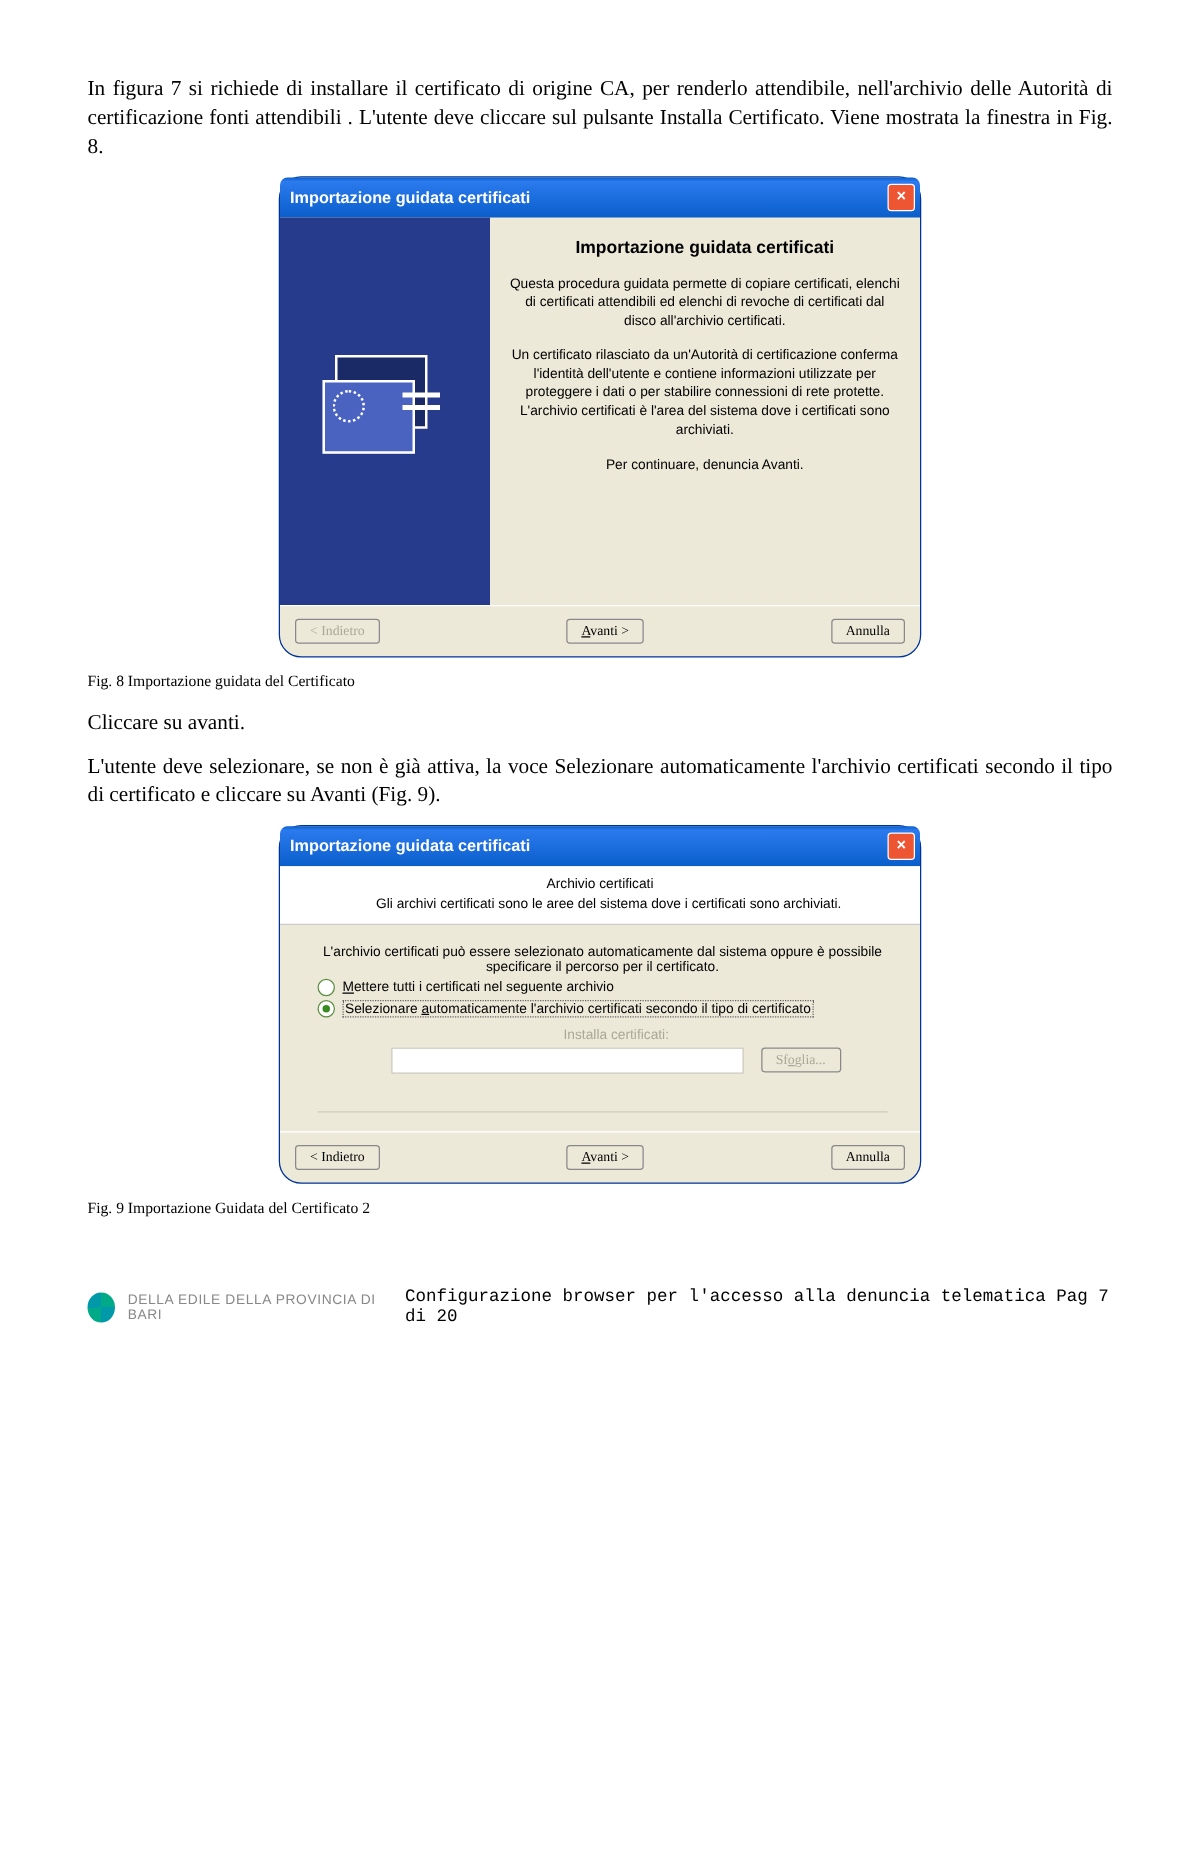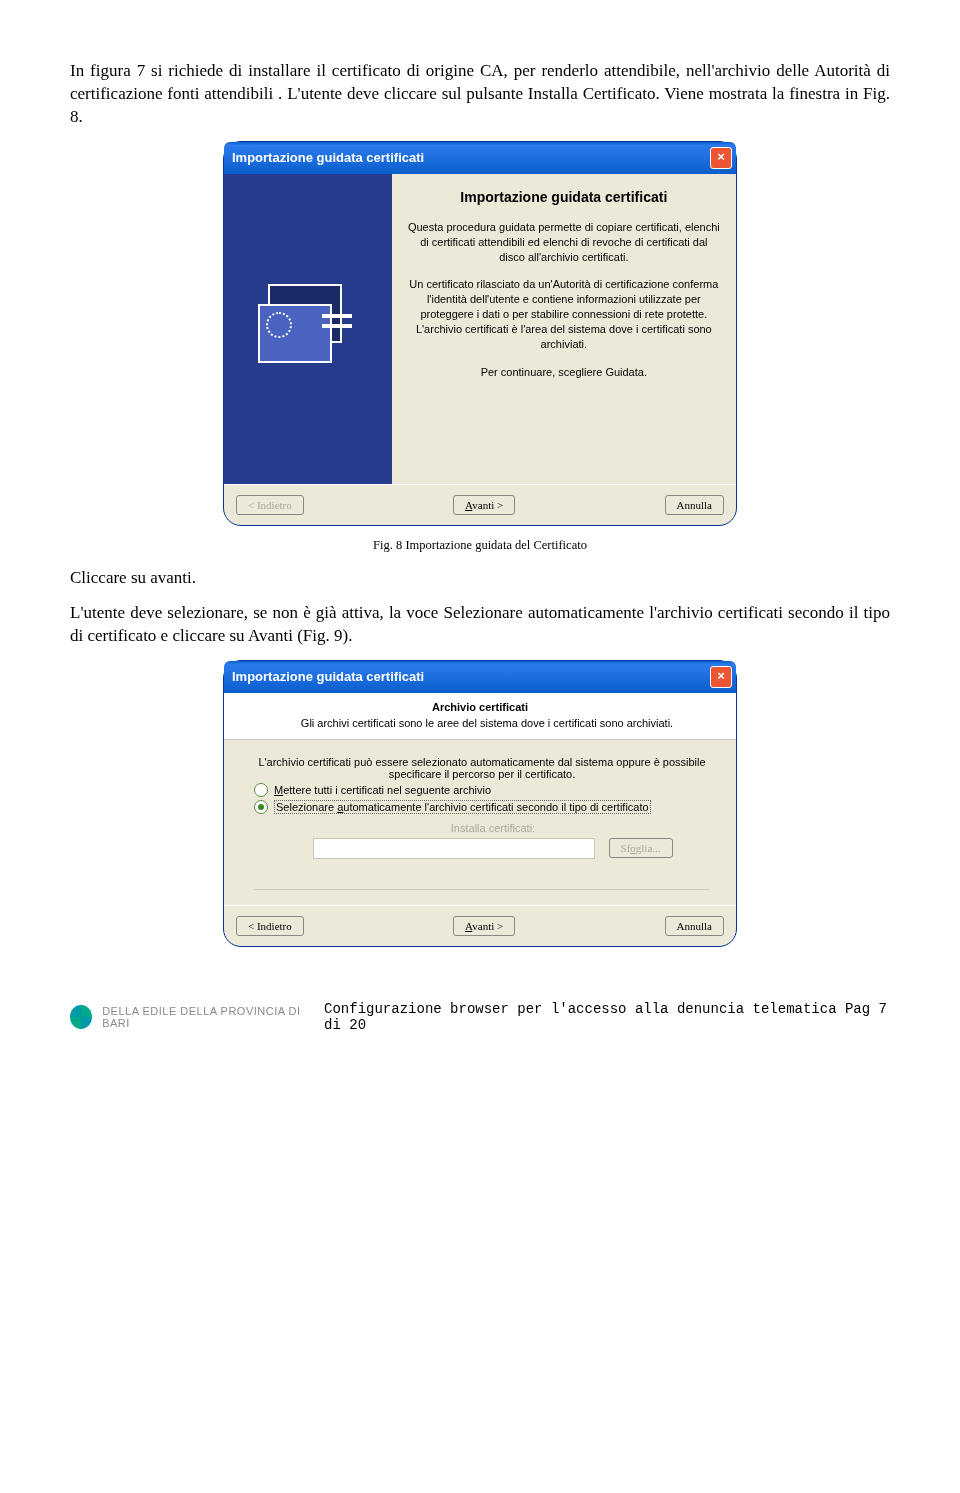--- a/index.html
+++ b/index.html
@@ -18,26 +18,26 @@
 .wiz-glyph .seal{position:absolute;left:8px;top:28px;width:22px;height:22px;border-radius:50%;border:2px dotted #fff}
 .wiz-glyph .strip{position:absolute;right:6px;top:30px;width:30px;height:4px;background:#fff}
 .wiz-glyph .strip2{position:absolute;right:6px;top:40px;width:30px;height:4px;background:#fff}
 .wiz-right{padding:15px 15px 0 15px;width:315px}
 .wiz-h{font-weight:bold;font-size:14px;margin-bottom:15px}
 .wiz-p{margin-bottom:13px;line-height:1.35}
 .dlg-btnrow{display:flex;justify-content:space-between;gap:6px;padding:10px 12px;border-top:1px solid #fff}
 .btn{background:#ece9d8;border:1px solid #888;border-radius:3px;padding:3px 11px;font-family:Tahoma;font-size:11px}
 .btn.disabled{color:#aca899}
 .btn u{text-decoration:underline}
-.caption{font-size:12.5px;text-align:center;margin:10px 0 14px 0}
+.caption{font-size:12.5px;text-align:left;margin:10px 0 14px 0}
 .dlg-wrap{text-align:center;margin:12px 0}
 
 
 .panel-hdr{background:#fff;border-bottom:1px solid #ccc;padding:8px 14px 10px 14px}
-.panel-hdr .t{font-weight:bold;margin-bottom:4px}
+.panel-hdr .t{font-weight:normal;margin-bottom:4px}
 .panel-body{padding:16px 26px 4px 30px}
 .ghdr{position:relative;margin-top:12px;border-top:1px solid #d0cbbd;padding-top:10px}
 .radio{display:flex;align-items:center;gap:6px;margin:3px 0}
 .radio-dot{width:12px;height:12px;border-radius:50%;background:#fff;border:1px solid #5b8e3f;display:inline-flex;align-items:center;justify-content:center}
 .radio-dot.sel::after{content:"";width:6px;height:6px;border-radius:50%;background:#3a8b1e}
 .sub{margin-left:22px;margin-top:8px;color:#aca899}
 .tb{display:inline-block;background:#fff;border:1px solid #c9c6b9;width:280px;height:19px;vertical-align:middle;margin-right:10px}
 .footer{display:flex;align-items:center;gap:10px;padding:12px 70px 16px 70px}
 .logo{width:24px;height:24px;border-radius:50%;background:conic-gradient(#0a8 0 25%,#09a 0 50%,#0a8 0 75%,#09a 0)}
 .footer-txt{font-family:Arial;font-size:11px;color:#888;letter-spacing:0.5px}
@@ -62,21 +62,21 @@
               <div class="front"></div>
               <div class="seal"></div>
               <div class="strip"></div>
               <div class="strip2"></div>
           </div>
         </div>
         <div class="wiz-right">
           <div class="wiz-h">Importazione guidata certificati</div>
           <div class="wiz-p">Questa procedura guidata permette di copiare certificati, elenchi di certificati attendibili ed elenchi di revoche di certificati dal disco all'archivio certificati.</div>
           <div class="wiz-p">Un certificato rilasciato da un'Autorità di certificazione conferma l'identità dell'utente e contiene informazioni utilizzate per proteggere i dati o per stabilire connessioni di rete protette. L'archivio certificati è l'area del sistema dove i certificati sono archiviati.</div>
-          <div class="wiz-p">Per continuare, scegliere Guidata.</div>
+          <div class="wiz-p">Per continuare, denuncia Avanti.</div>
         </div>
       </div>
       <div class="dlg-btnrow">
         <button class="btn disabled">&lt; Indietro</button>
         <button class="btn"><u>A</u><span>vanti &gt;</span></button>
         <button class="btn">Annulla</button>
       </div>
     </div>
   </div>
 
@@ -115,19 +115,20 @@
         <div class="ghdr" style="margin-top:30px;border-top:1px solid #d0cbbd;height:1px"></div>
       </div>
       <div class="dlg-btnrow">
         <button class="btn">&lt; Indietro</button>
         <button class="btn"><u>A</u>vanti &gt;</button>
         <button class="btn">Annulla</button>
       </div>
     </div>
   </div>
 
+  <div class="caption">Fig. 9 Importazione Guidata del Certificato 2</div>
 </div>
 
 <div class="footer">
   <div class="logo"></div>
   <div class="footer-txt">DELLA EDILE DELLA PROVINCIA DI BARI</div>
   <div class="pgnum">Configurazione browser per l'accesso alla denuncia telematica Pag 7 di 20</div>
 </div>
 
 </body></html>

